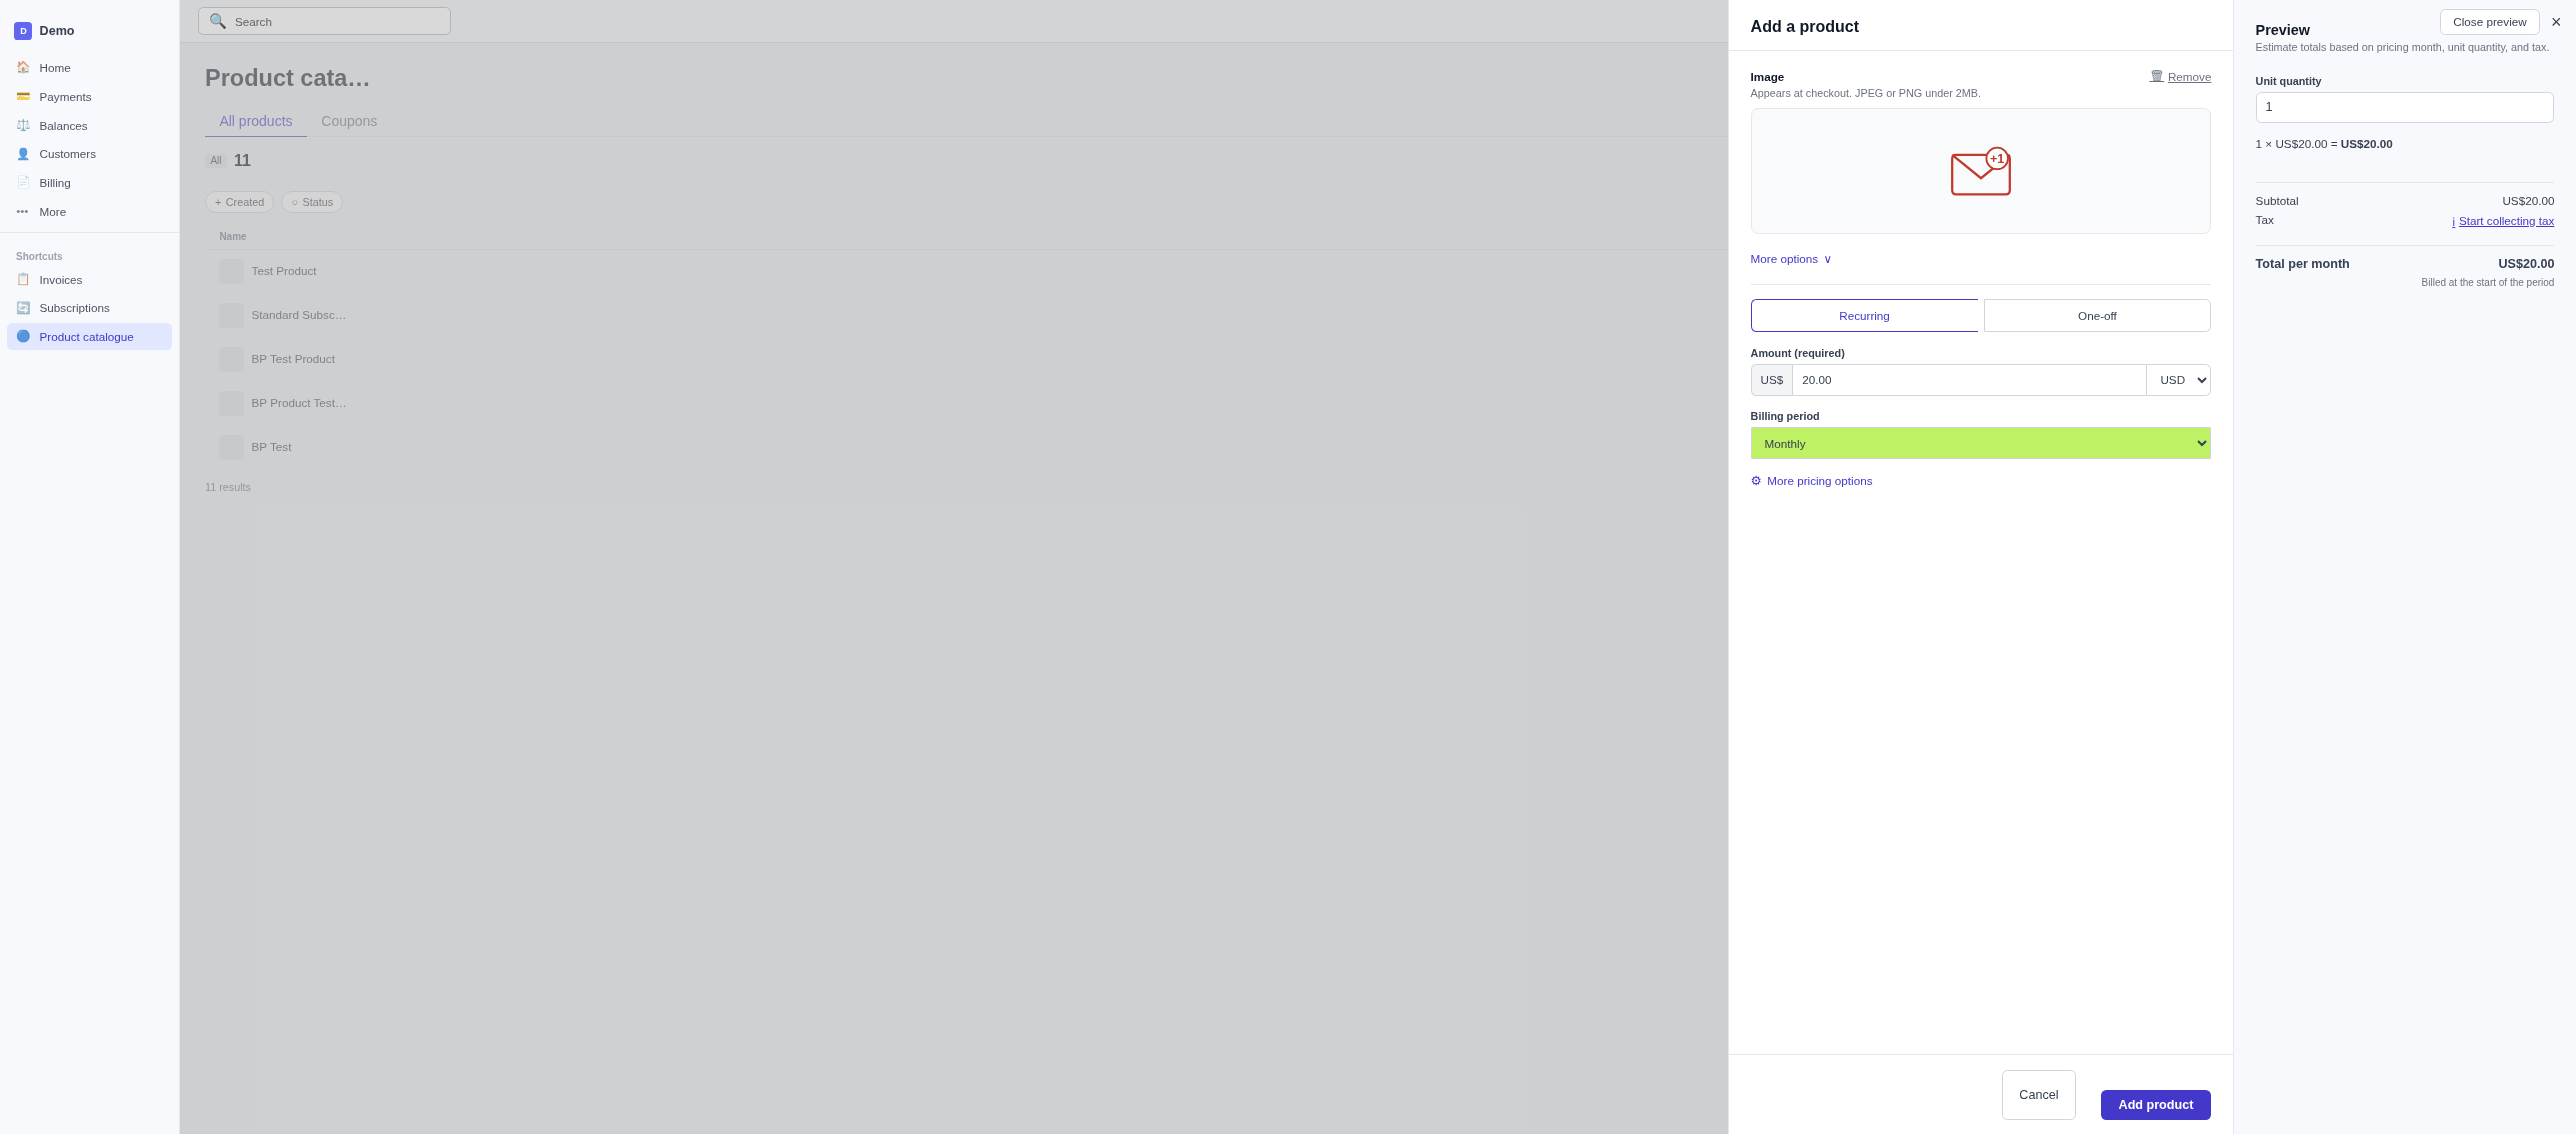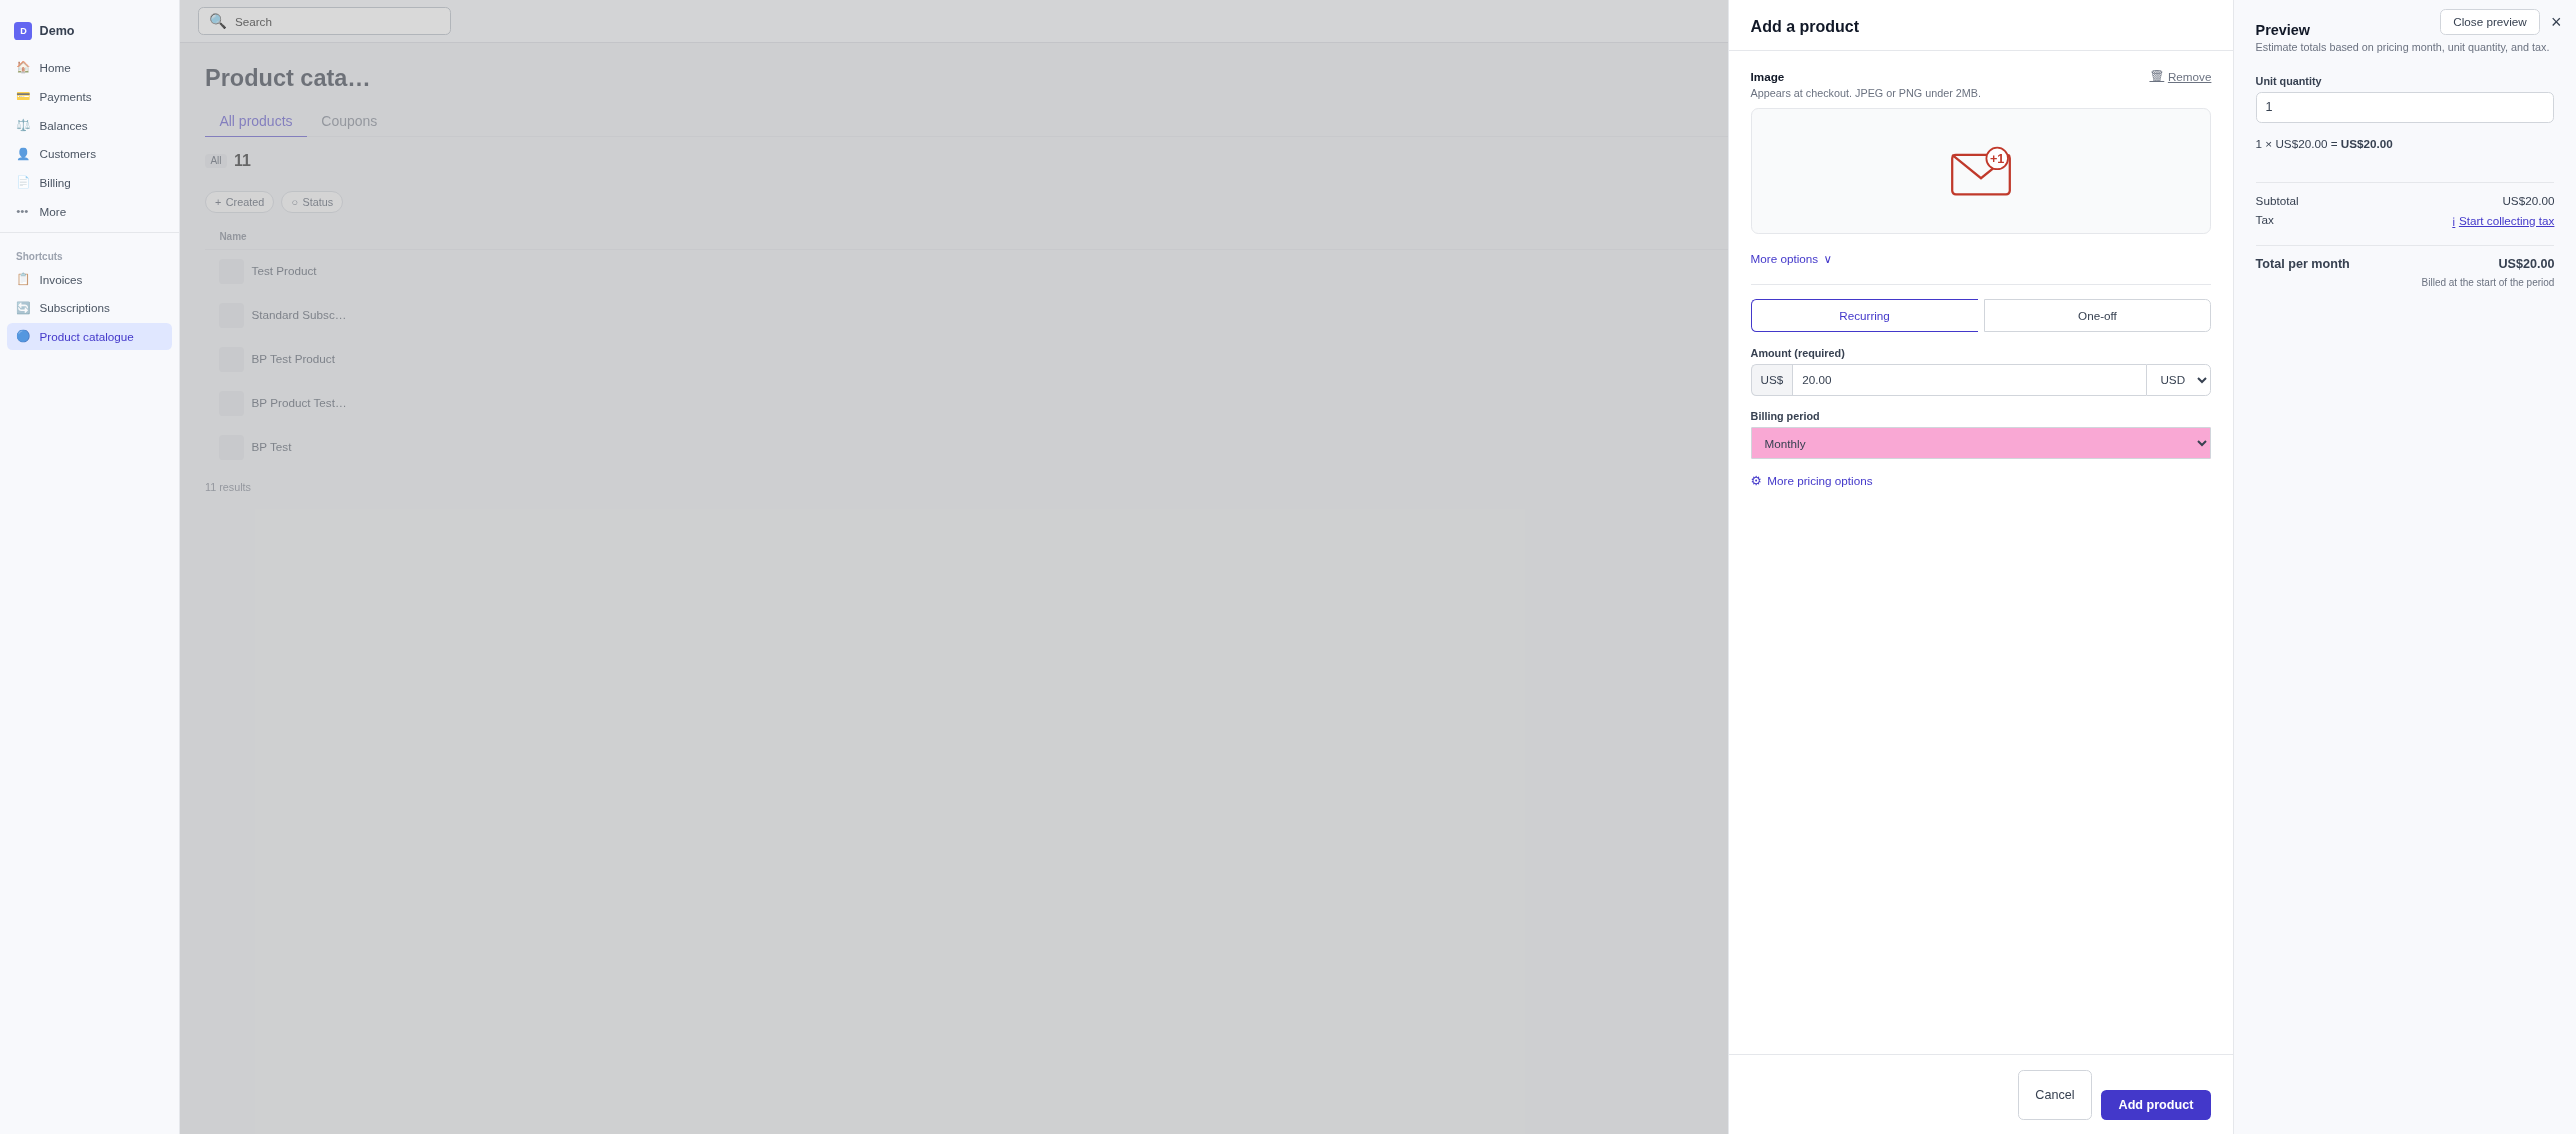--- a/index.html
+++ b/index.html
@@ -111,21 +111,21 @@
     }
     .modal-header {
       padding: 18px 21.6px 0;
       border-bottom: 0.9px solid #e5e7eb;
       padding-bottom: 14.4px;
     }
     .modal-title { font-size: 16px; font-weight: 700; color: #111827; }
     .modal-body { flex: 1; overflow-y: auto; padding: 18px 21.6px; }
     .modal-footer {
       padding: 14.4px 21.6px; border-top: 0.9px solid #e5e7eb;
-      display: flex; justify-content: flex-end; gap: 9px;
+      display: flex; justify-content: flex-end; gap: 25px;
     }
 
     
     .image-section { margin-bottom: 18px; }
     .image-section-header {
       display: flex; justify-content: space-between; align-items: center;
       margin-bottom: 3.6px;
     }
     .image-label { font-size: 11.7px; font-weight: 600; color: #111827; }
     .remove-btn {
@@ -177,21 +177,21 @@
       padding: 7.2px 9px; font-size: 11.7px; outline: none; color: #374151;
     }
     .currency-select {
       border: 0.9px solid #d1d5db; border-radius: 0 5.4px 5.4px 0;
       background: white; padding: 7.2px 9px; font-size: 11.7px; color: #374151;
       cursor: pointer;
     }
     .billing-select {
       width: 100%; border: 0.9px solid #d1d5db; border-radius: 1px;
       padding: 7.2px 9px; font-size: 11.7px; color: #374151;
-      background: #f9a8d4; cursor: pointer; outline: none;
+      background: #bef264; cursor: pointer; outline: none;
     }
 
     .more-pricing-btn {
       display: flex; align-items: center; gap: 5.4px;
       color: #4338ca; font-size: 11.7px; font-weight: 500;
       background: none; border: none; cursor: pointer;
     }
     .gear-icon-sm { font-size: 12.6px; }
 
     

